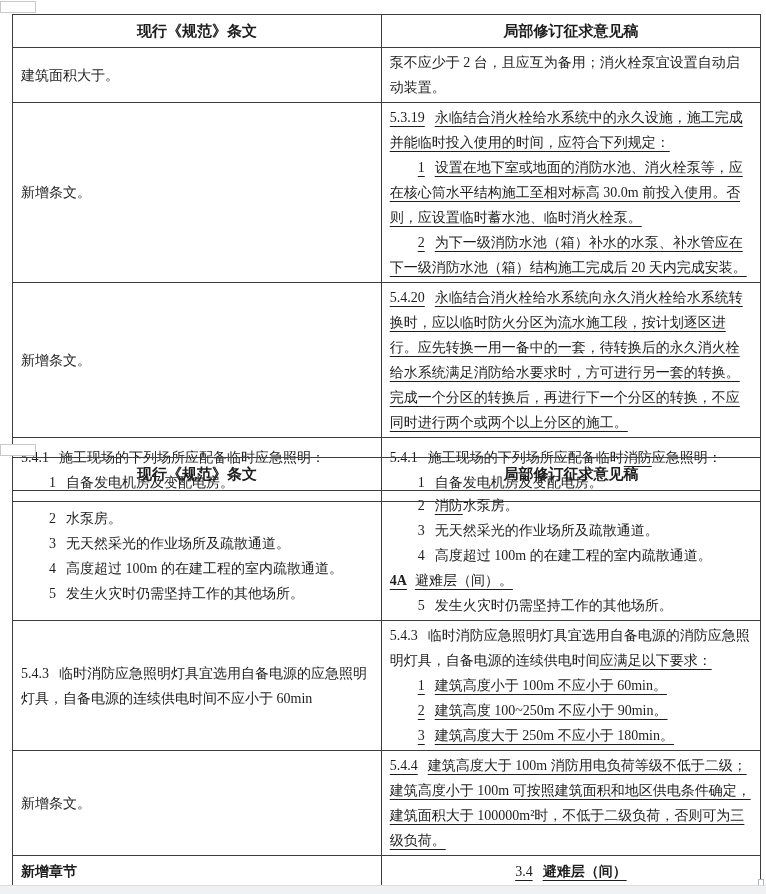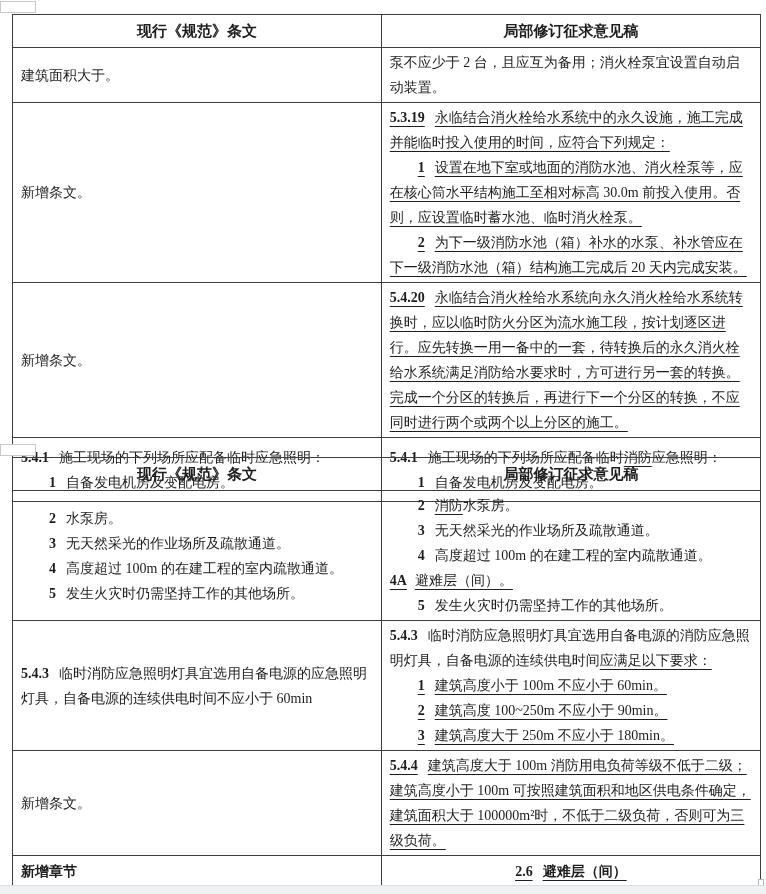--- a/index.html
+++ b/index.html
@@ -23,21 +23,21 @@
     overflow:hidden;
   }
   .doc-table th{
     text-align:center;font-weight:bold;font-size:15px;height:28px;line-height:26px;
   }
   .col-left{width:49.3%;}
   .col-right{width:50.7%;}
   p.p{margin:0;}
   .sub{text-indent:2em;}
   .u{text-decoration:underline;text-underline-offset:4px;}
-  .num{font-weight:bold;padding-right:10px;}
+  .num{font-weight:normal;padding-right:10px;}
   .num-tight{font-weight:bold;padding-right:8px;}
   .bold{font-weight:bold;}
   .center{text-align:center;}
   .notch{
     position:absolute;left:0;width:36px;height:12px;
     border:1px solid #c9c9c9;background:#ffffff;box-sizing:border-box;
   }
   #notch1{top:1px;}
   #notch2{top:444px;}
   .bottom-bar{
@@ -147,21 +147,21 @@
     </td>
     <td>
       <p class="p u"><span class="num">5.4.4</span><span>建筑高度大于 100m 消防用电负荷等级不低于二级；建筑高度小于 100m 可按照建筑面积和地区供电条件确定，建筑面积大于 100000m²时，不低于二级负荷，否则可为三级负荷。</span></p>
     </td>
   </tr>
   <tr style="height:32px;">
     <td>
       <p class="p bold">新增章节</p>
     </td>
     <td class="center">
-      <p class="p u bold"><span class="num">2.6</span><span>避难层（间）</span></p>
+      <p class="p u bold"><span class="num">3.4</span><span>避难层（间）</span></p>
     </td>
   </tr>
   <tr style="height:28px;">
     <td>
       
     </td>
     <td>
       <p class="p u"></p>
     </td>
   </tr>

